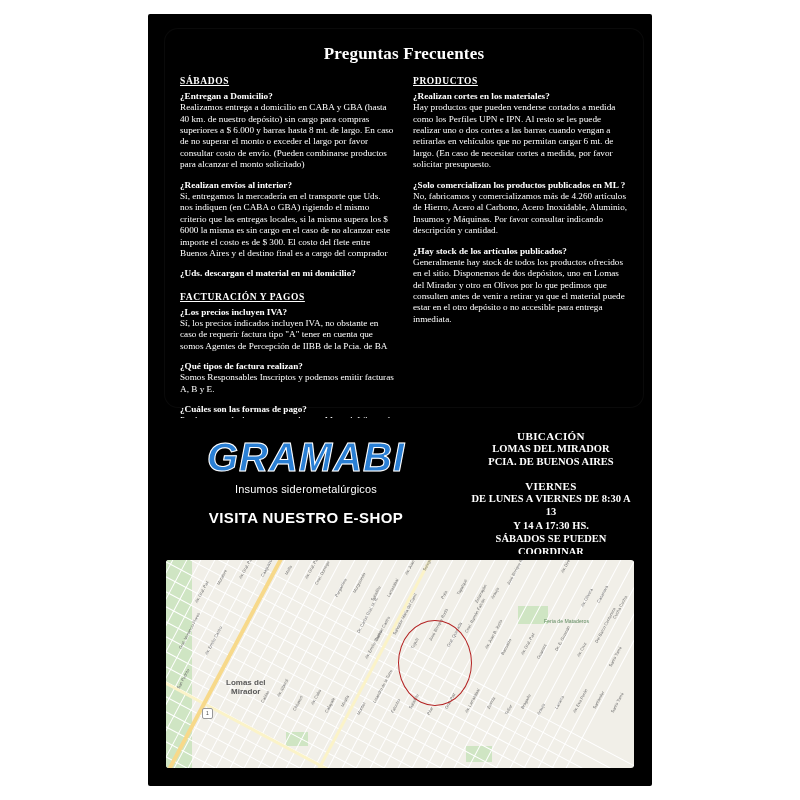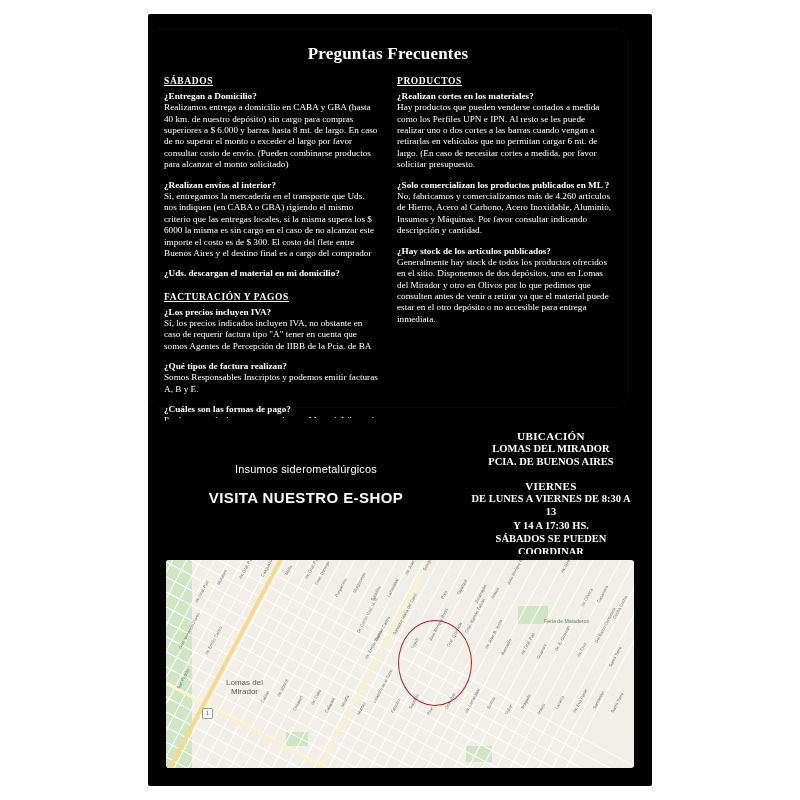--- a/index.html
+++ b/index.html
@@ -25,21 +25,21 @@
     top: 14px;
     width: 504px;
     height: 772px;
     background: #000000;
     border-radius: 2px;
   }
 
   
   .faq-panel {
     position: absolute;
-    left: 0;
+    left: 16px;
     top: 14px;
     width: 480px;
     height: 380px;
     background: #000000;
     border-radius: 14px;
     box-shadow: inset 0 0 0 1px #0a0a0a;
   }
   .faq-title {
     color: #ffffff;
     text-align: center;
@@ -198,21 +198,21 @@
     font-size: 4.2px;
     color: #6b6b6b;
     white-space: nowrap;
     transform-origin: left center;
   }
   .place-label {
     position: absolute;
     font-family: "Liberation Sans", sans-serif;
     font-size: 8px;
     color: #5a5a5a;
-    font-weight: normal;
+    font-weight: bold;
     white-space: nowrap;
     text-align: center;
     line-height: 1.15;
   }
   .poi-label {
     position: absolute;
     font-family: "Liberation Sans", sans-serif;
     font-size: 5.2px;
     color: #5f8a5f;
     white-space: nowrap;
@@ -300,20 +300,21 @@
             <div class="q">¿Hay stock de los artículos publicados?</div>
             <div class="a">Generalmente hay stock de todos los productos ofrecidos en el sitio. Disponemos de dos depósitos, uno en Lomas del Mirador y otro en Olivos por lo que pedimos que consulten antes de venir a retirar ya que el material puede estar en el otro depósito o no accesible para entrega inmediata.</div>
           </div>
         </div>
 
       </div>
     </div>
 
     <div class="band">
       <div class="brand-box">
+        <div class="brand-name">GRAMABI</div>
         <div class="brand-sub">Insumos siderometalúrgicos</div>
         <div class="brand-cta">VISITA NUESTRO E-SHOP</div>
       </div>
 
       <div class="info-box">
         <div class="info-head">UBICACIÓN</div>
         <div class="info-line">LOMAS DEL MIRADOR</div>
         <div class="info-line">PCIA. DE  BUENOS AIRES</div>
 
         <div class="info-head gap">VIERNES</div>

